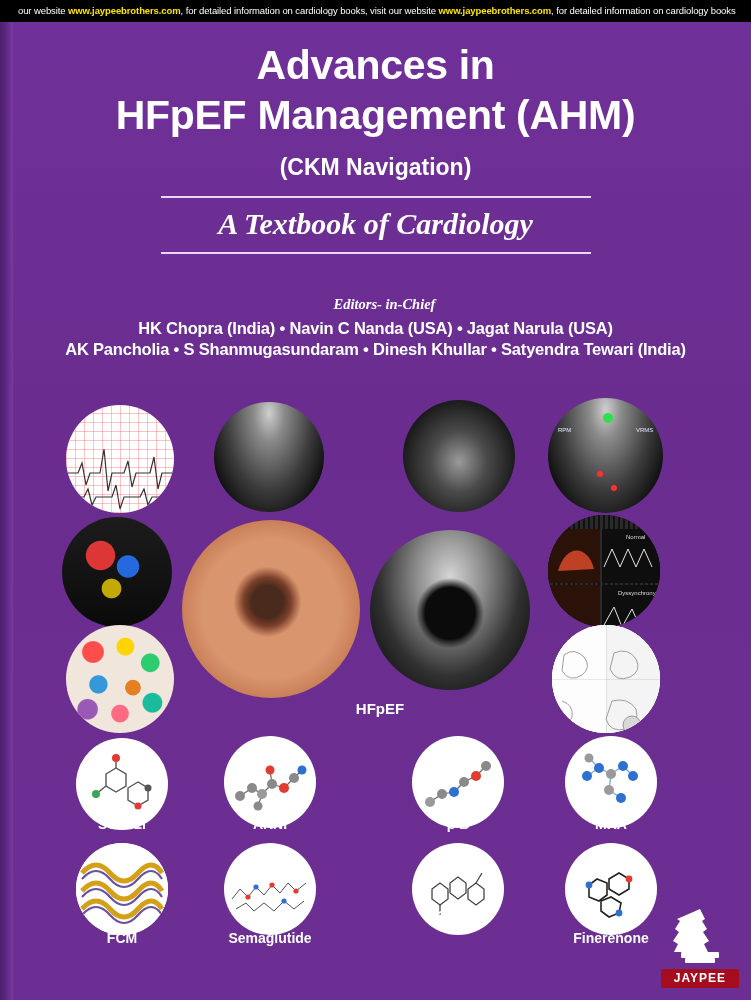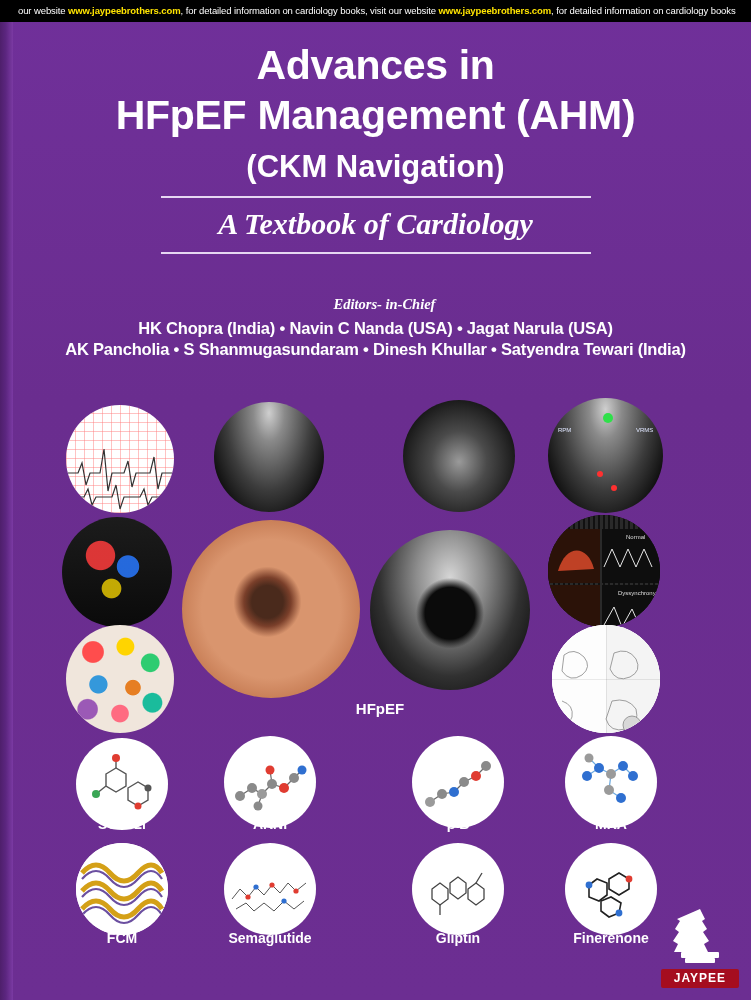--- a/index.html
+++ b/index.html
@@ -64,21 +64,21 @@
     letter-spacing: -0.3px;
     line-height: 50px;
   }
   .title-line2 {
     font-size: 41px;
     font-weight: bold;
     letter-spacing: -0.3px;
     line-height: 50px;
   }
   .subtitle {
-    font-size: 31px;
+    font-size: 23px;
     font-weight: bold;
     margin-top: 12px;
     line-height: 30px;
   }
   .rule {
     width: 430px;
     height: 2px;
     background: #e6d7f2;
     margin: 14px auto 0 auto;
   }
@@ -462,21 +462,21 @@
         <g stroke="#444" stroke-width="1.3" fill="none">
           <polygon points="20,46 28,40 36,46 36,56 28,62 20,56"></polygon>
           <polygon points="38,40 46,34 54,40 54,50 46,56 38,50"></polygon>
           <polygon points="56,46 64,40 72,46 72,56 64,62 56,56"></polygon>
           <line x1="28" y1="62" x2="28" y2="72"></line>
           <line x1="64" y1="40" x2="70" y2="30"></line>
         </g>
       </svg>
     </div>
   </div>
-  <div class="cap" style="left:388px; top:930px;">Gliptin</div>
+  <div class="cap" style="left:388px; top:908px;font-style:italic;">Gliptin</div>
 
   <div class="circle" style="left:565px; top:843px; width:92px; height:92px;">
     <div class="mol">
       <svg width="92" height="92" viewBox="0 0 92 92">
         <g stroke="#222" stroke-width="1.6" fill="none">
           <polygon points="24,42 32,36 42,40 42,52 34,58 24,54"></polygon>
           <polygon points="44,36 54,30 64,36 64,46 54,52 44,46"></polygon>
           <polygon points="36,58 46,54 56,60 54,70 44,74 36,68"></polygon>
         </g>
         <circle cx="64" cy="36" r="3.4" fill="#e03c31"></circle>

